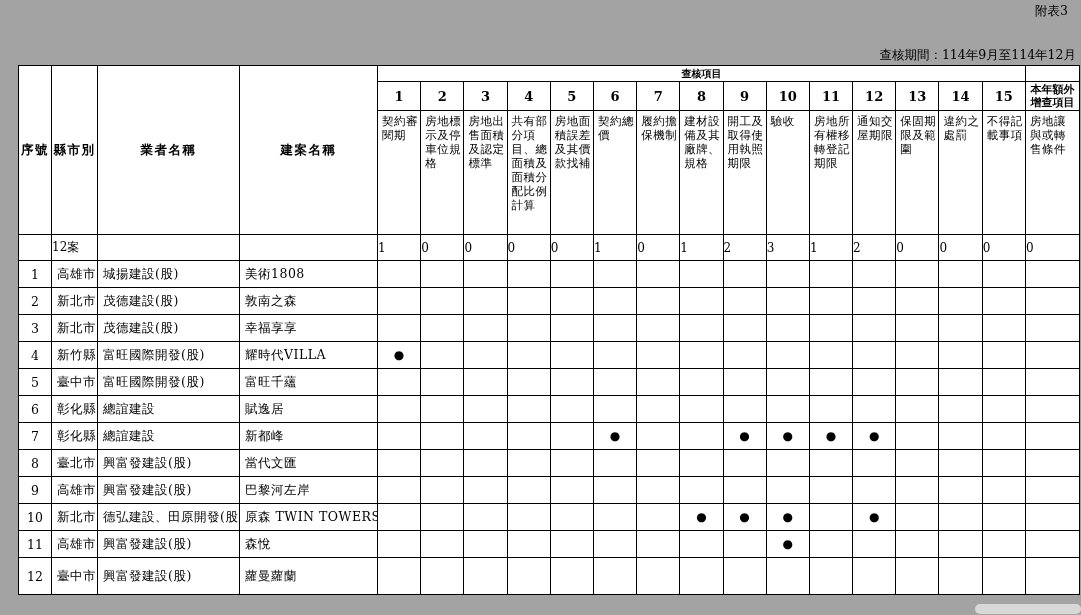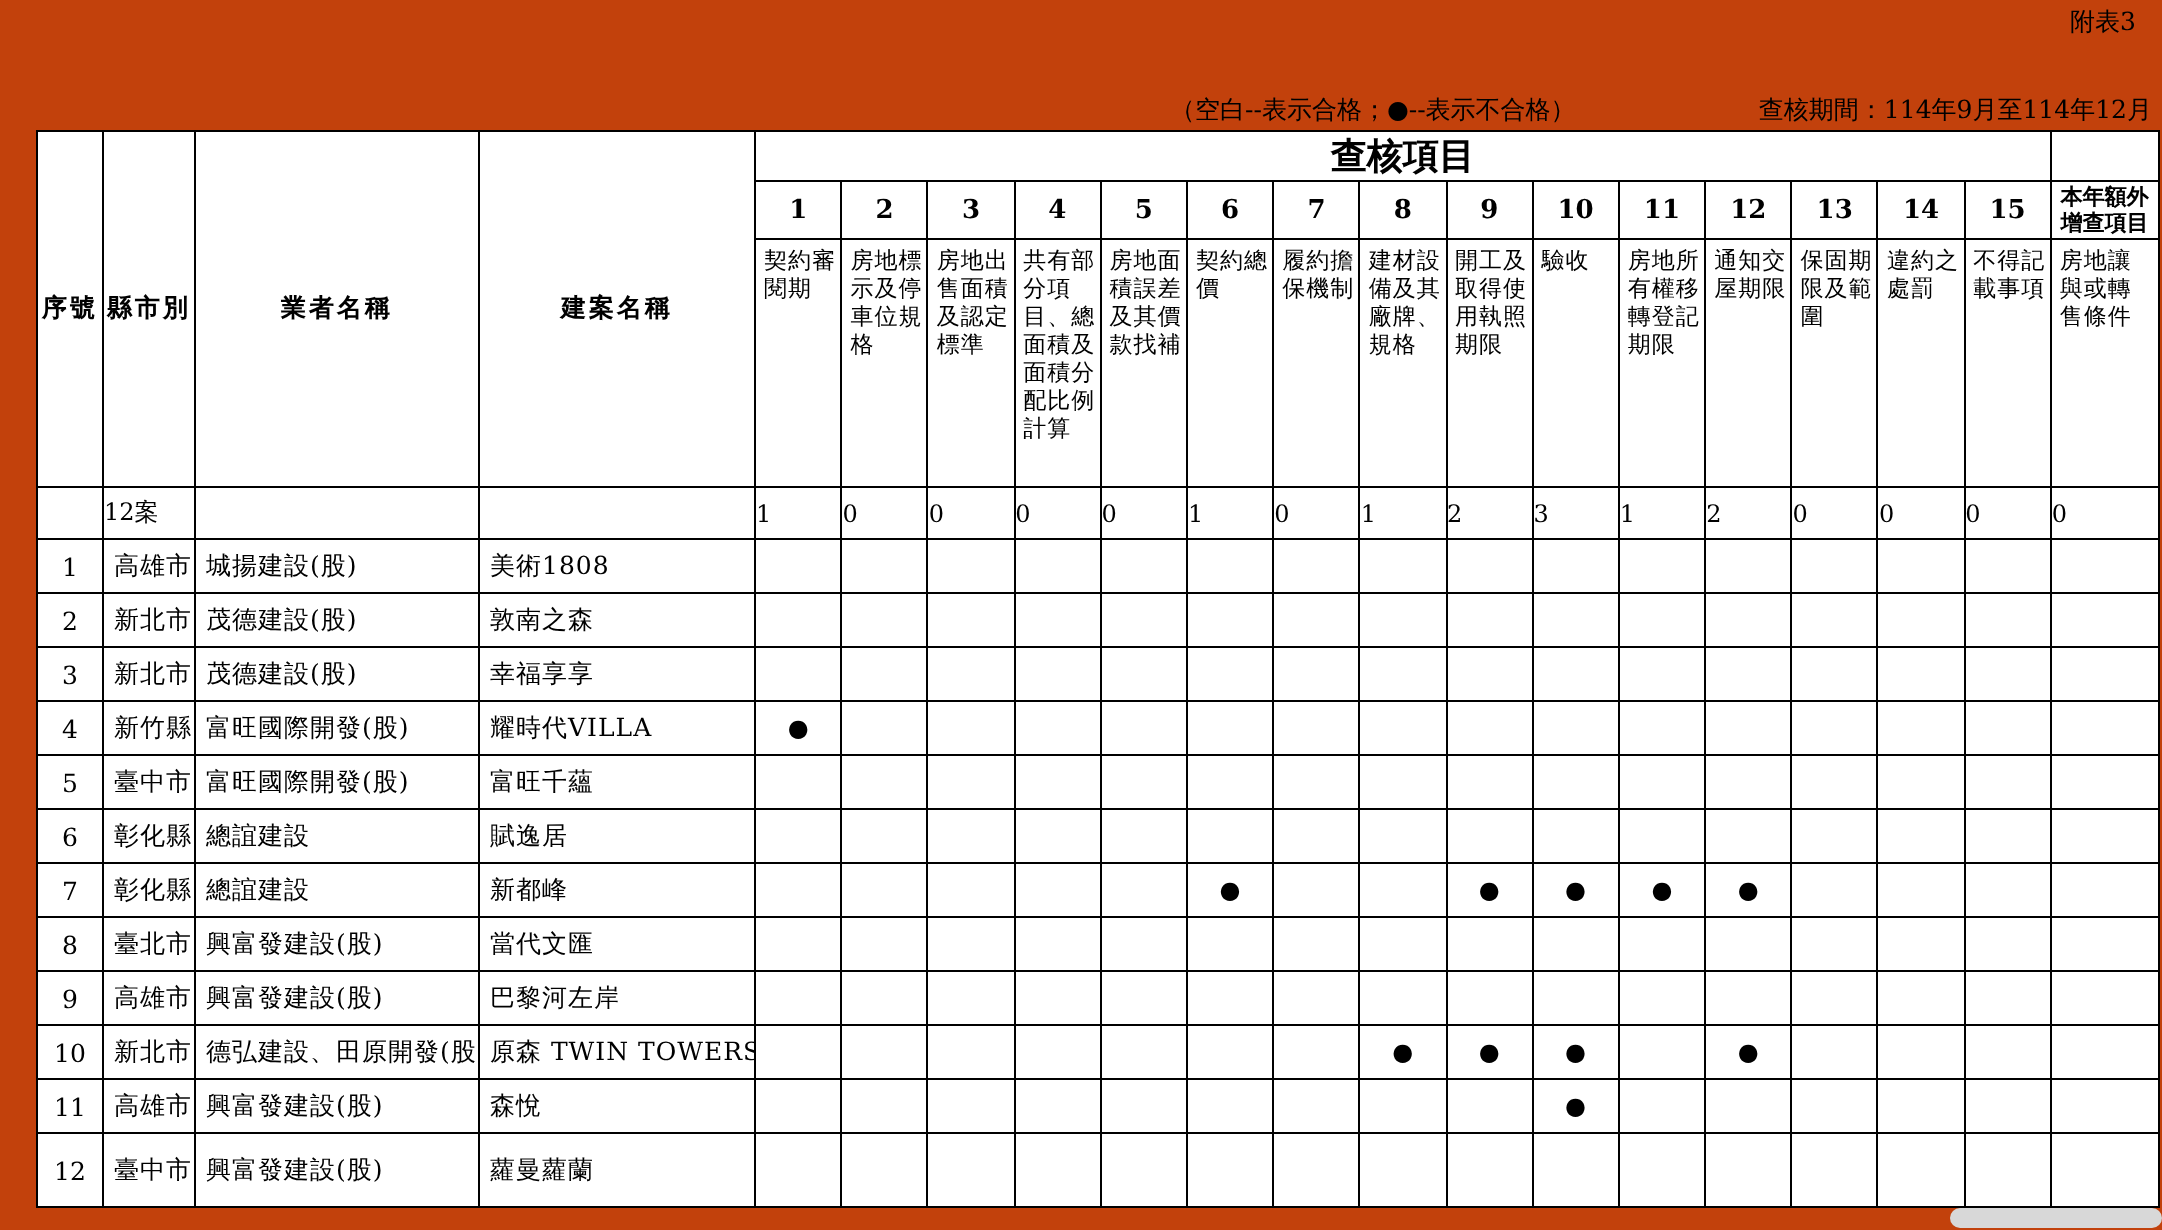--- a/index.html
+++ b/index.html
@@ -1,17 +1,17 @@
 <!DOCTYPE html>
 <html><head>
 <meta charset="utf-8">
 <style>
   html,body { margin:0; padding:0; background:#fff; }
   .page {
-    position:relative; width:1081px; height:615px; background:#c2410c;
+    position:relative; width:1081px; height:615px; background:#a3a3a3;
     font-family:"DejaVu Serif","Liberation Serif",serif; color:#000; overflow:hidden;
   }
   .corner-note { position:absolute; top:3px; right:13px; font-size:12.5px; }
   .doc-title {
     position:absolute; top:17px; left:0; width:100%; text-align:center;
     font-weight:bold; font-size:19.5px; white-space:nowrap; letter-spacing:0px;
   }
   .legend { position:absolute; top:47px; left:585px; font-size:12.5px; }
   .period { position:absolute; top:47px; right:5px; font-size:12.5px; }
 
@@ -19,41 +19,40 @@
   table { border-collapse:collapse; table-layout:fixed; width:1061px; background:#fff; }
   th,td { border:1.5px solid #000; padding:0; font-weight:normal; overflow:hidden; }
 
   thead tr.r-banner { height:16px; }
   thead tr.r-nums   { height:24px; }
   thead tr.r-descs  { height:124px; }
   tbody tr { height:27px; }
   tbody tr.summary-row { height:26px; }
   tbody tr:last-child { height:37px; }
 
-  th.banner { font-weight:bold; font-size:18px; text-align:center; }
+  th.banner { font-weight:bold; font-size:10px; text-align:center; }
   th.num    { font-weight:bold; font-size:13px; text-align:center; font-family:"DejaVu Serif","Liberation Serif",serif; }
   th.extra-h{ font-weight:bold; font-size:11px; line-height:1.2; text-align:center; word-break:break-all; padding:1px 3px; vertical-align:middle; }
   th.lh     { font-size:12.5px; text-align:center; letter-spacing:1.5px; font-weight:bold; }
   td.desc   { font-size:11.5px; vertical-align:top; text-align:left; padding:3px 2px 18px 4px; line-height:1.22; word-break:break-all; letter-spacing:0.5px; }
   td.sum    { font-size:12px; text-align:left; vertical-align:middle; }
   td.seqc   { font-size:12.5px; text-align:center; vertical-align:middle; }
   td.txt    { font-size:12.5px; text-align:left; padding-left:5px; white-space:nowrap; vertical-align:middle; letter-spacing:0.5px; }
   td.mark   { text-align:center; vertical-align:middle; font-size:12px; line-height:1; }
 
   .hscrollbar {
     position:absolute; left:975px; top:604px; width:106px; height:10px;
     background:#d8d8d8; border-radius:5px;
   }
 </style>
 </head>
 <body>
 
 <div class="page">
   <div class="corner-note">附表3</div>
-  <div class="legend">（空白--表示合格；●--表示不合格）</div>
   <div class="period">查核期間：114年9月至114年12月</div>
 
   <div class="tablewrap">
     <table>
         <colgroup>
           <col style="width: 33px;">
           <col style="width: 46px;">
           <col style="width: 142px;">
           <col style="width: 138px;">
           <col style="width: 43.2px;">

